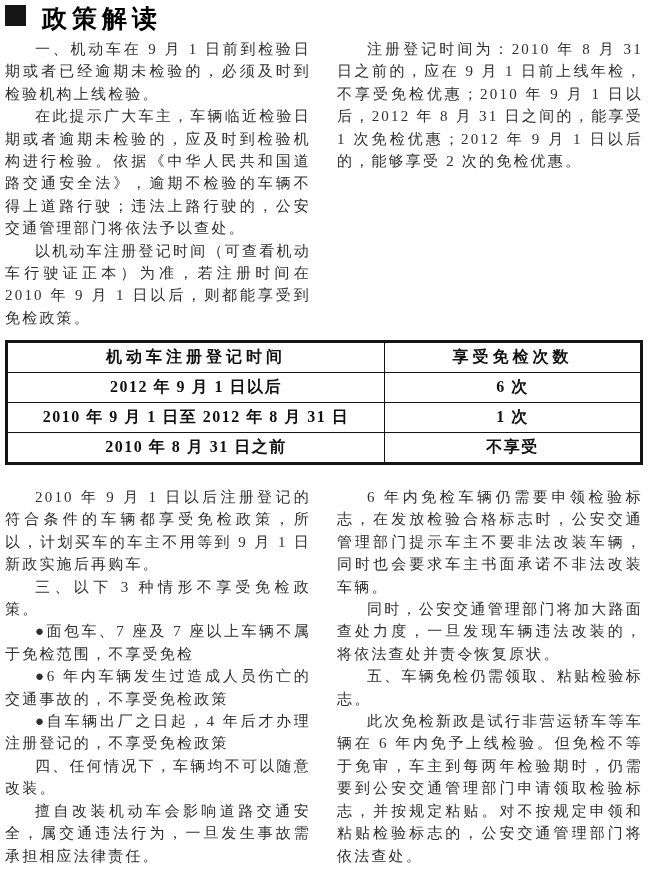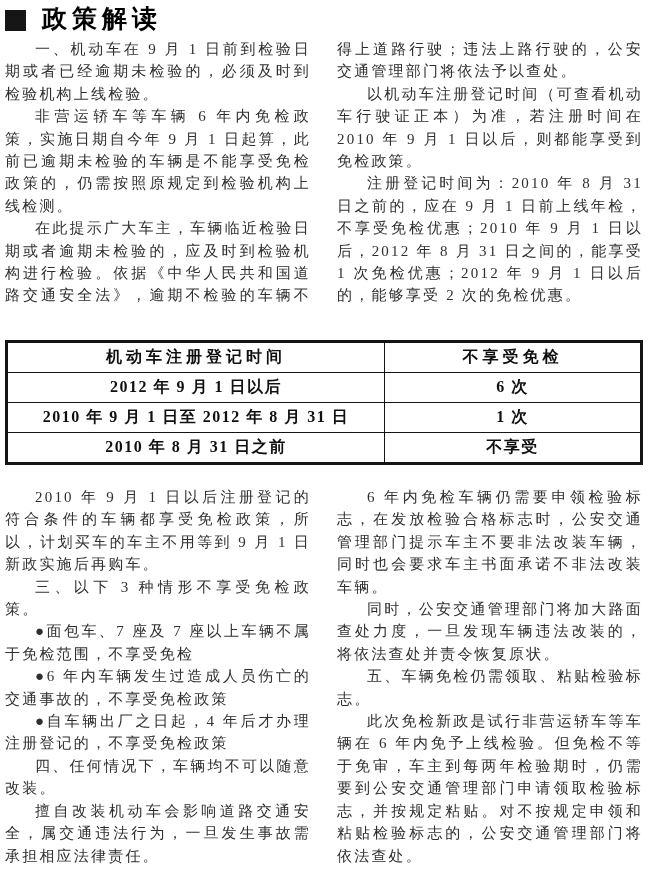--- a/index.html
+++ b/index.html
@@ -10,21 +10,21 @@
     color: #2f2f2f;
     overflow: hidden;
   }
   .page {
     box-sizing: border-box;
     width: 648px; height: 890px;
     padding: 5px 5px 0 5px;
   }
   
   .masthead {
-    display: flex; align-items: flex-end;
+    display: flex; align-items: flex-start;
     height: 26px; margin-bottom: 7px;
   }
   .sq {
     width: 21px; height: 21px;
     background: #161616;
     margin-right: 16px;
     flex: 0 0 auto;
   }
   .masthead h1 {
     margin: 0;
@@ -80,35 +80,34 @@
 
 <div class="page">
 
   <header class="masthead">
     <span class="sq"></span>
     <h1>政策解读</h1>
   </header>
 
   <section class="cols cols-top">
     <p>一、机动车在 9 月 1 日前到检验日期或者已经逾期未检验的，必须及时到检验机构上线检验。</p>
-    <p>非营运轿车等车辆 6 年内免检政策，实施日期自今年 9 月 1 日起算，此前已逾期未检验的车辆是不能享受免检政策的，仍需按照原规定到检验机构上线检测。</p>
     <p>在此提示广大车主，车辆临近检验日期或者逾期未检验的，应及时到检验机构进行检验。依据《中华人民共和国道路交通安全法》，逾期不检验的车辆不得上道路行驶；违法上路行驶的，公安交通管理部门将依法予以查处。</p>
     <p>以机动车注册登记时间（可查看机动车行驶证正本）为准，若注册时间在 2010 年 9 月 1 日以后，则都能享受到免检政策。</p>
     <p class="has-note"><span>注册登记时间为：2010 年 8 月 31 日之前的，应在 9 月 1 日前上线年检，不享受免检优惠；2010 年 9 月 1 日以后，2012 年 8 月 31 日之间的，能享受 1 次免检优惠；2012 年 9 月 1 日以后的，能够享受 2 次的免检优惠。</span></p>
   </section>
 
   <table class="policy-table">
     <colgroup>
       <col class="col-time">
       <col class="col-count">
     </colgroup>
     <thead>
       <tr>
         <th>机动车注册登记时间</th>
-        <th>不享受免检</th>
+        <th>享受免检次数</th>
       </tr>
     </thead>
     <tbody>
       <tr>
         <td>2012 年 9 月 1 日以后</td>
         <td>6 次</td>
       </tr>
       <tr>
         <td>2010 年 9 月 1 日至 2012 年 8 月 31 日</td>
         <td>1 次</td>

